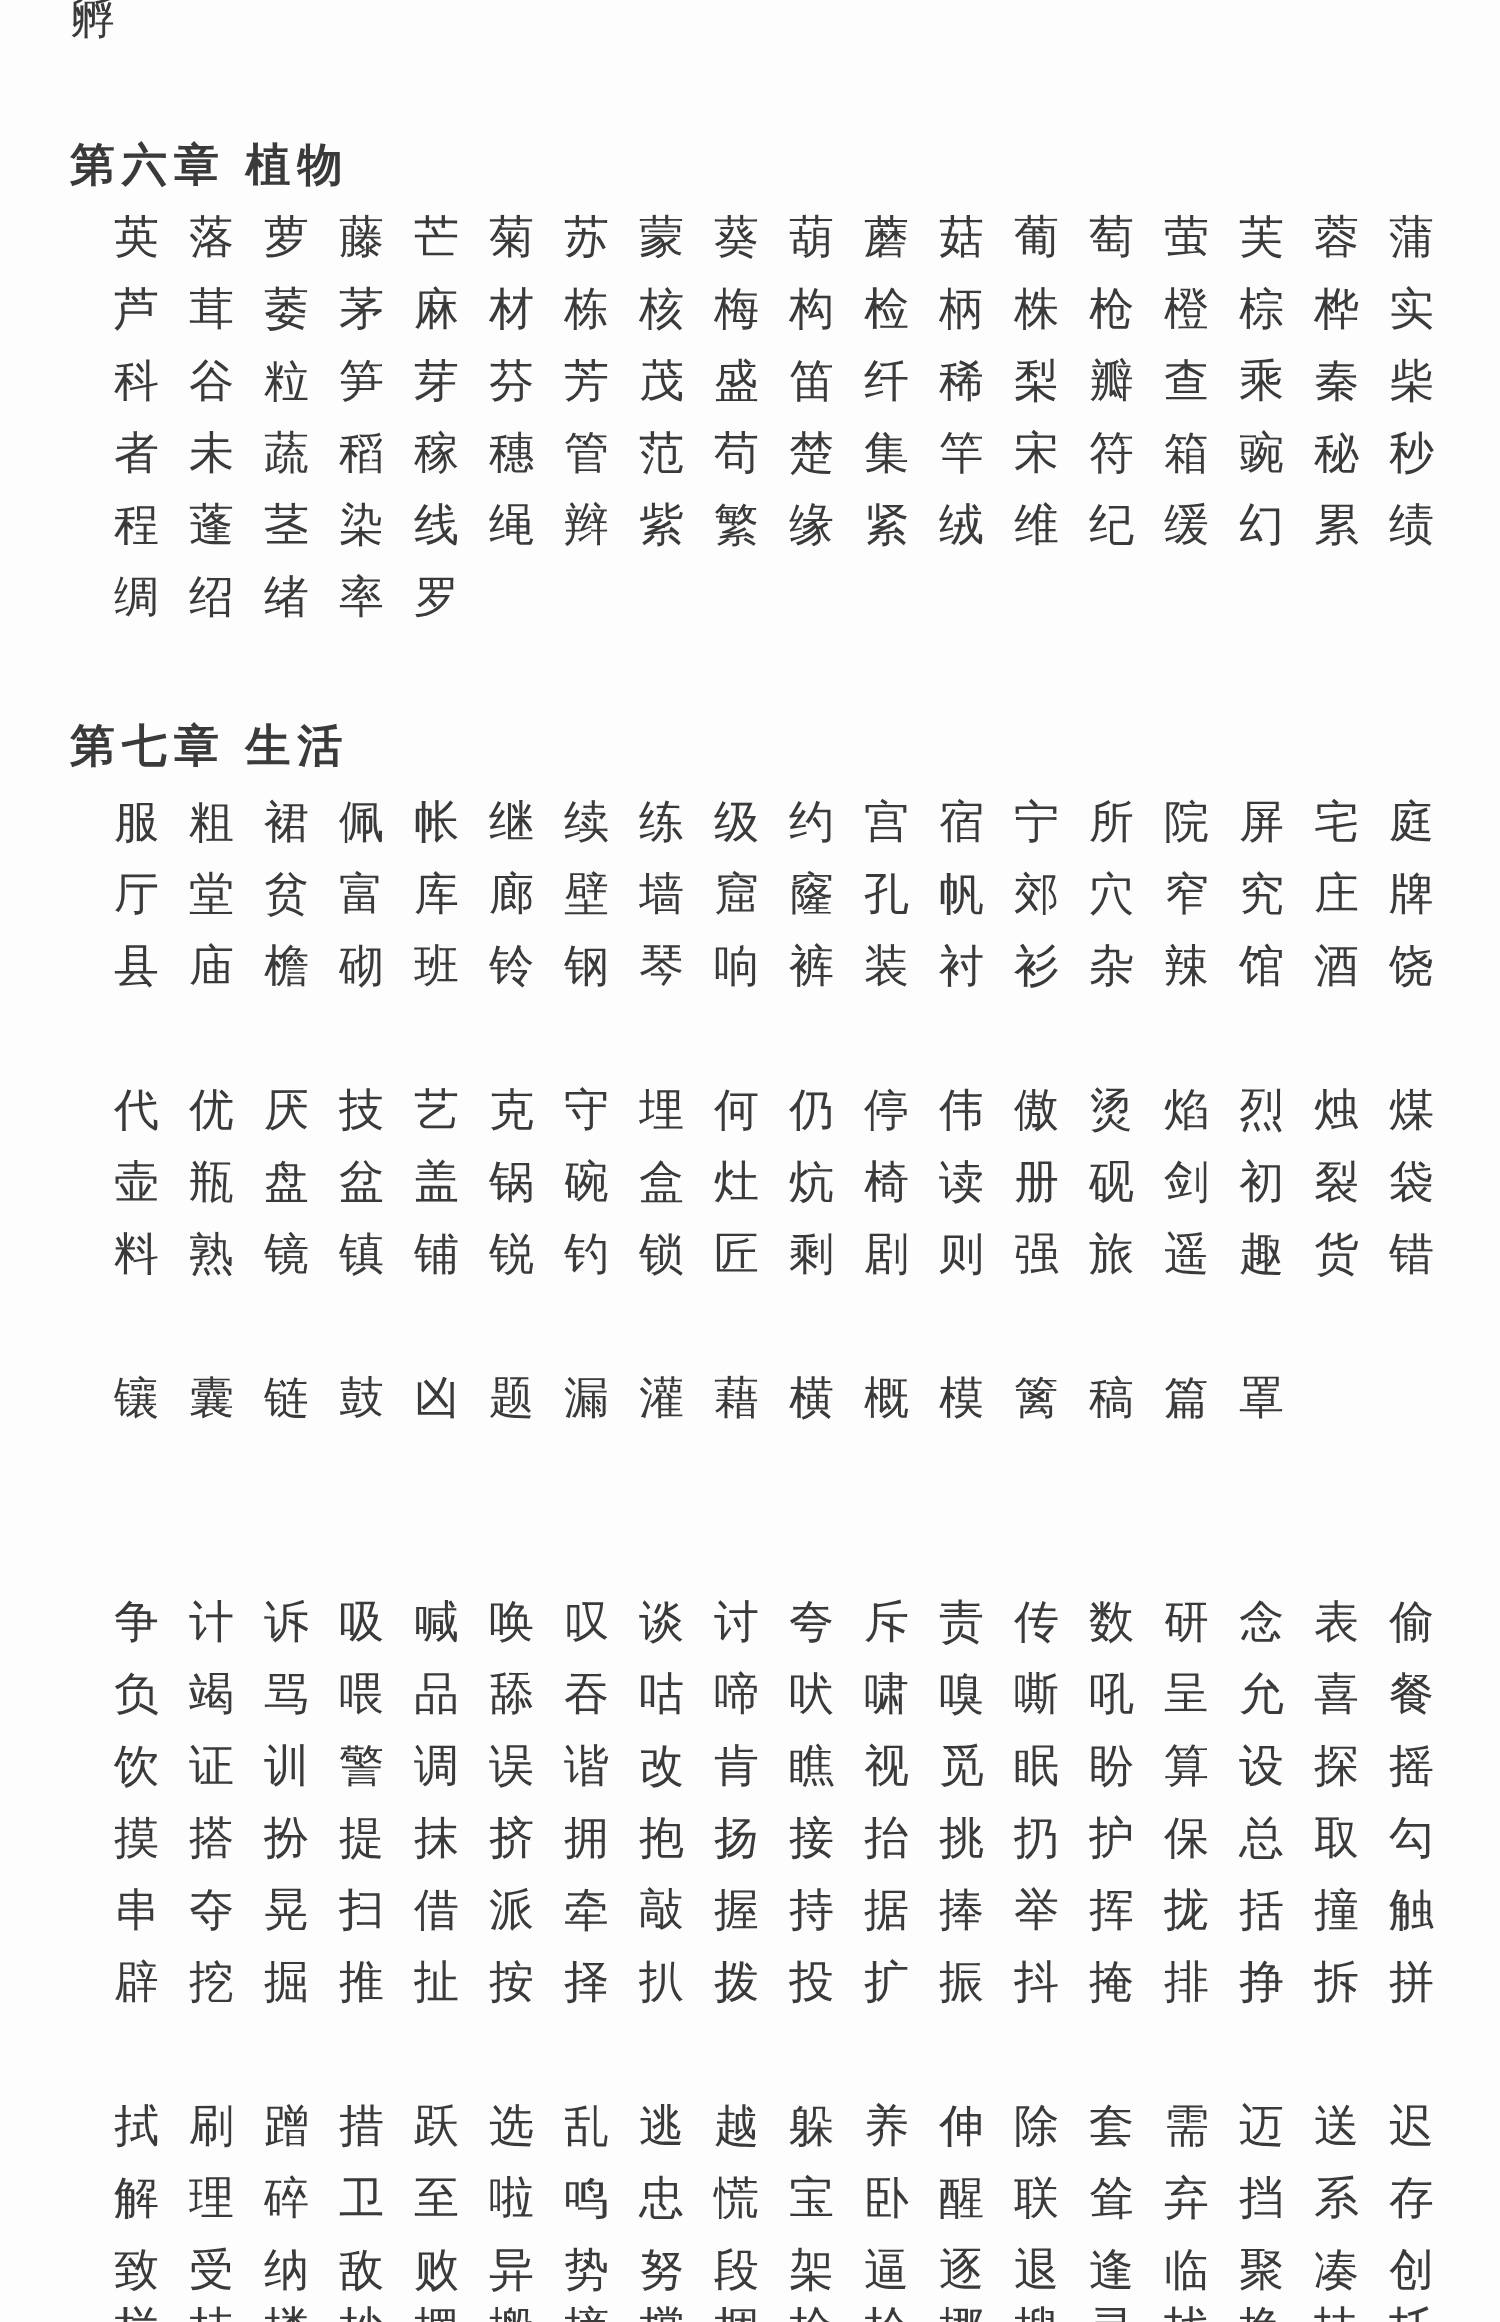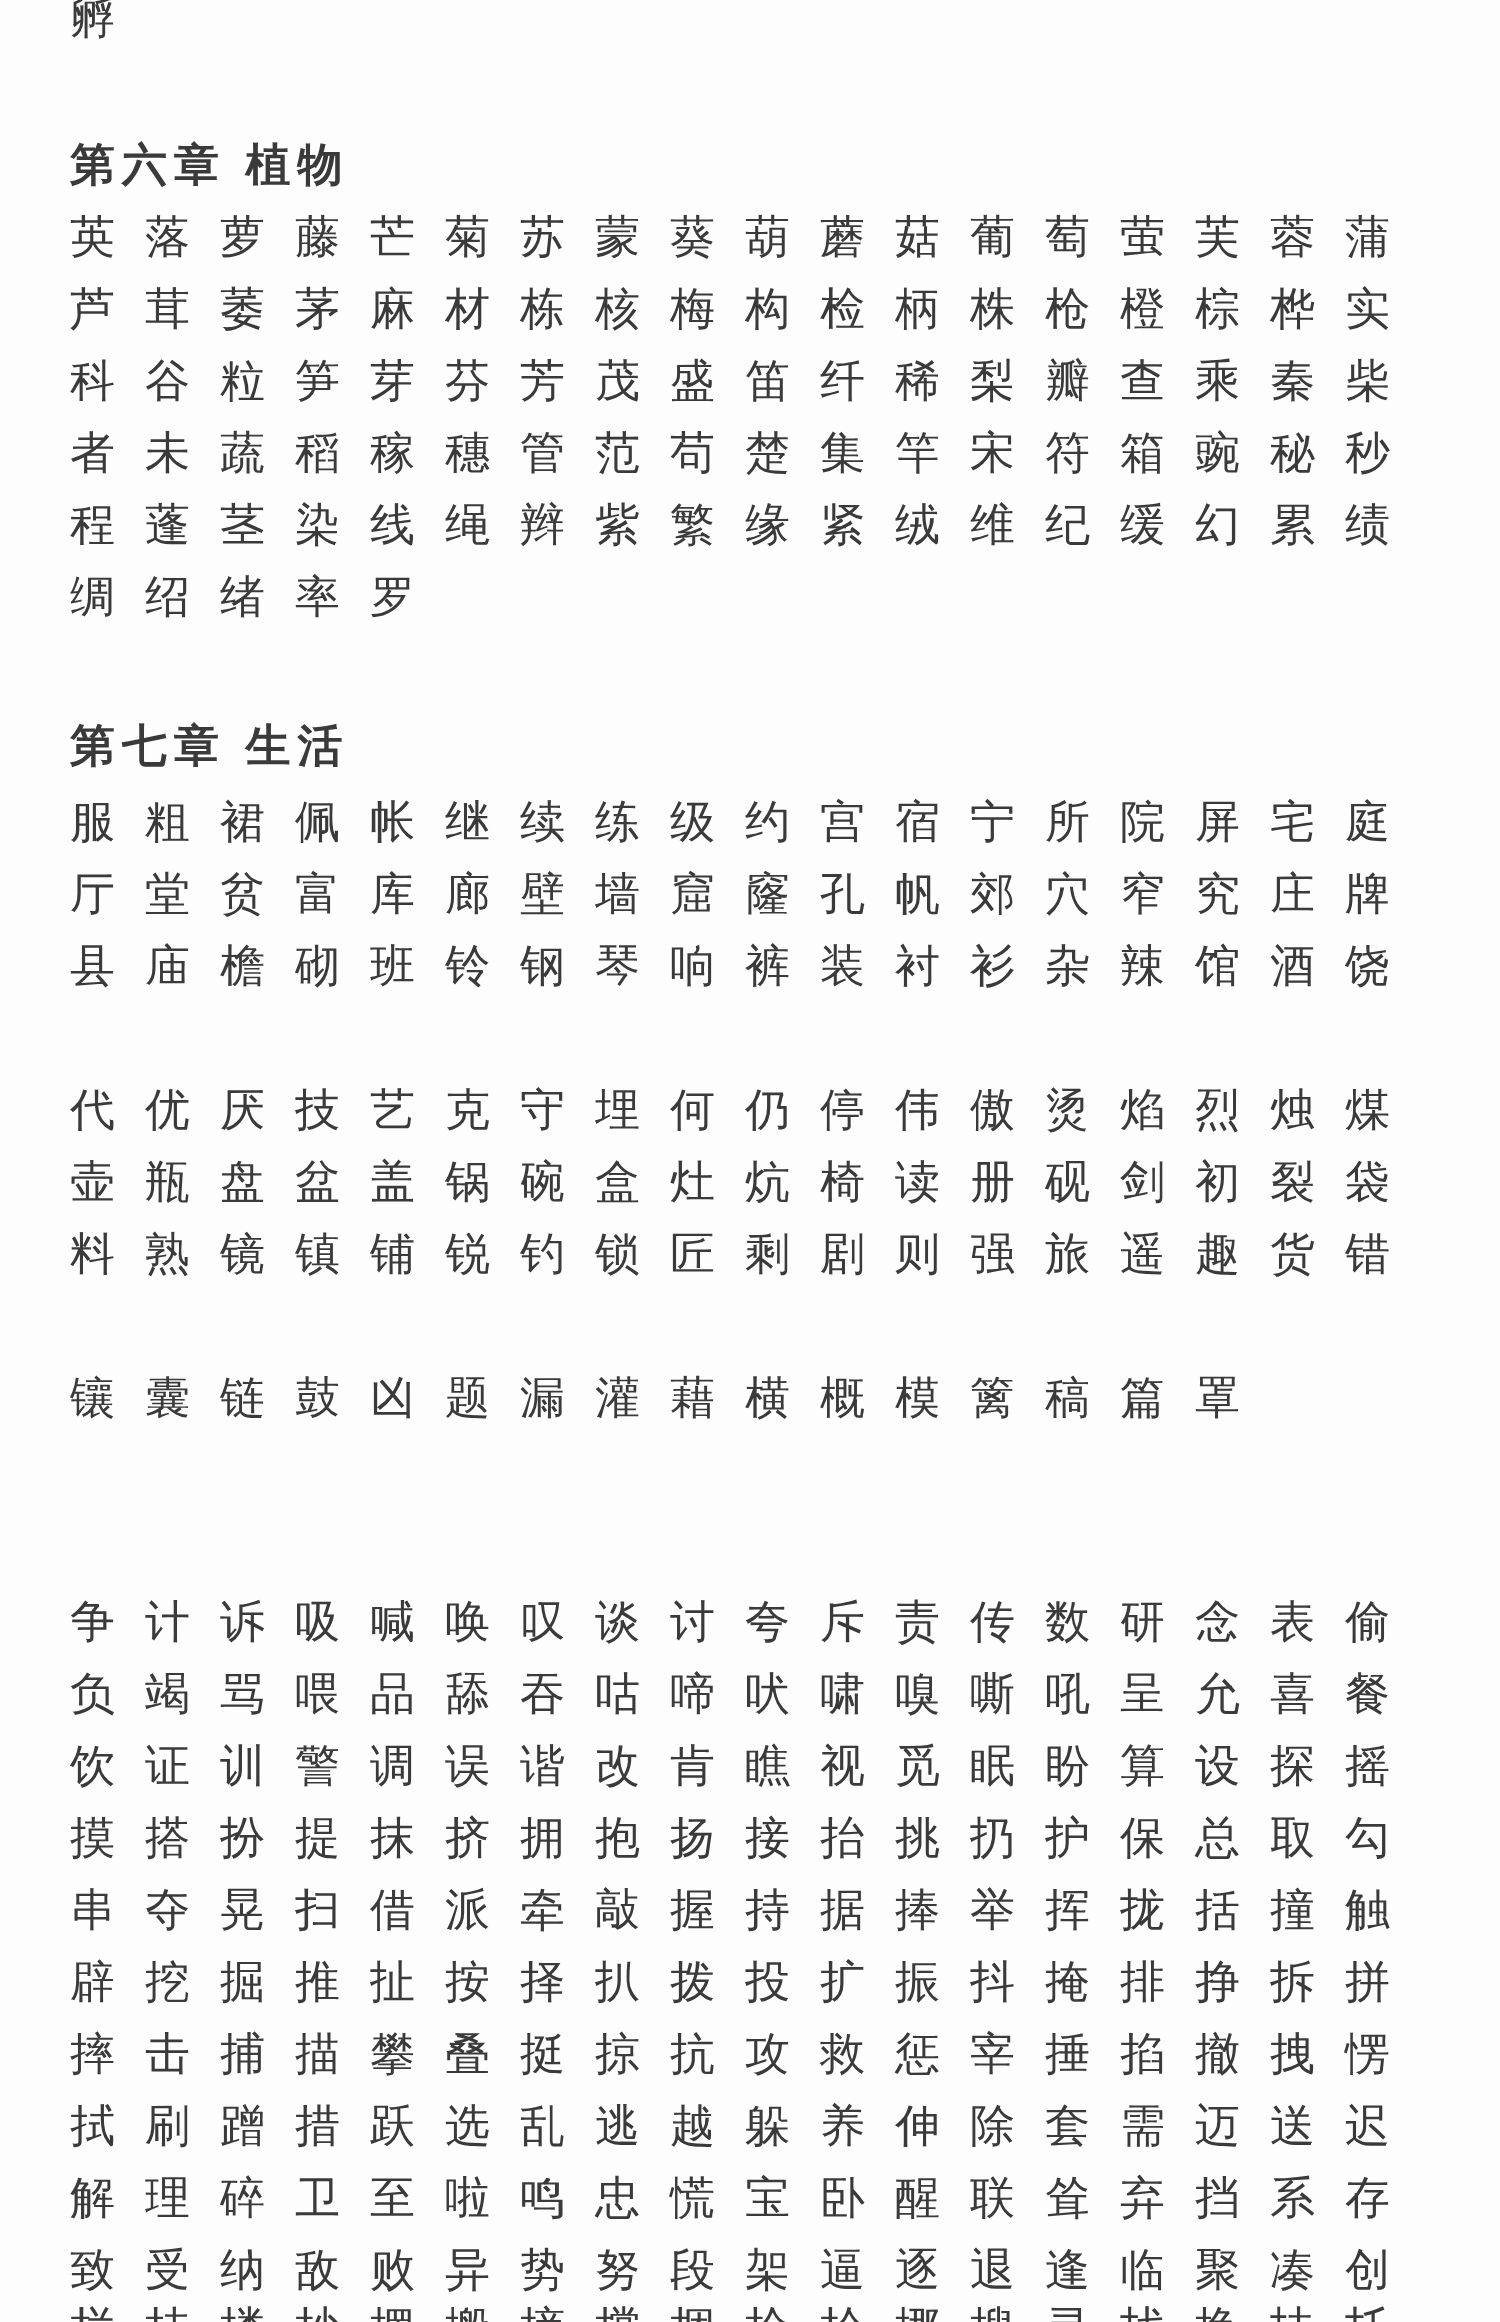--- a/index.html
+++ b/index.html
@@ -26,20 +26,21 @@
     position: absolute;
     left: 0;
     padding-left: 70px;
     height: 72px;
     line-height: 72px;
     font-size: 45px;
     white-space: nowrap;
   }
   .char-row {
     letter-spacing: 30px;
+    margin-left: 44px;
   }
   .chapter-title {
     letter-spacing: 7px;
     font-weight: bold;
   }
   .top-char {
     letter-spacing: 0;
   }
 </style>
 </head>
@@ -65,20 +66,19 @@
   <div class="line char-row" style="top:1146px">壶瓶盘盆盖锅碗盒灶炕椅读册砚剑初裂袋</div>
   <div class="line char-row" style="top:1218px">料熟镜镇铺锐钓锁匠剩剧则强旅遥趣货错</div>
   <div class="line char-row" style="top:1362px">镶囊链鼓凶题漏灌藉横概模篱稿篇罩</div>
 
   <div class="line char-row" style="top:1586px">争计诉吸喊唤叹谈讨夸斥责传数研念表偷</div>
   <div class="line char-row" style="top:1658px">负竭骂喂品舔吞咕啼吠啸嗅嘶吼呈允喜餐</div>
   <div class="line char-row" style="top:1730px">饮证训警调误谐改肯瞧视觅眠盼算设探摇</div>
   <div class="line char-row" style="top:1874px">串夺晃扫借派牵敲握持据捧举挥拢括撞触</div>
   <div class="line char-row" style="top:1802px">摸搭扮提抹挤拥抱扬接抬挑扔护保总取勾</div>
   <div class="line char-row" style="top:1946px">辟挖掘推扯按择扒拨投扩振抖掩排挣拆拼</div>
-  <div class="line char-row" style="top:2018px">摔击捕描攀叠挺掠抗攻救惩宰捶掐撤拽愣</div>
   <div class="line char-row" style="top:2090px">拭刷蹭措跃选乱逃越躲养伸除套需迈送迟</div>
   <div class="line char-row" style="top:2162px">解理碎卫至啦鸣忠慌宝卧醒联耸弃挡系存</div>
   <div class="line char-row" style="top:2234px">致受纳敌败异势努段架逼逐退逢临聚凑创</div>
 
   <div class="line char-row" style="top:2292px">拦挂搂抄摆搬摘撑捆捡拾挪搜寻找换扶托</div>
 
 </div>
 
 </body></html>

